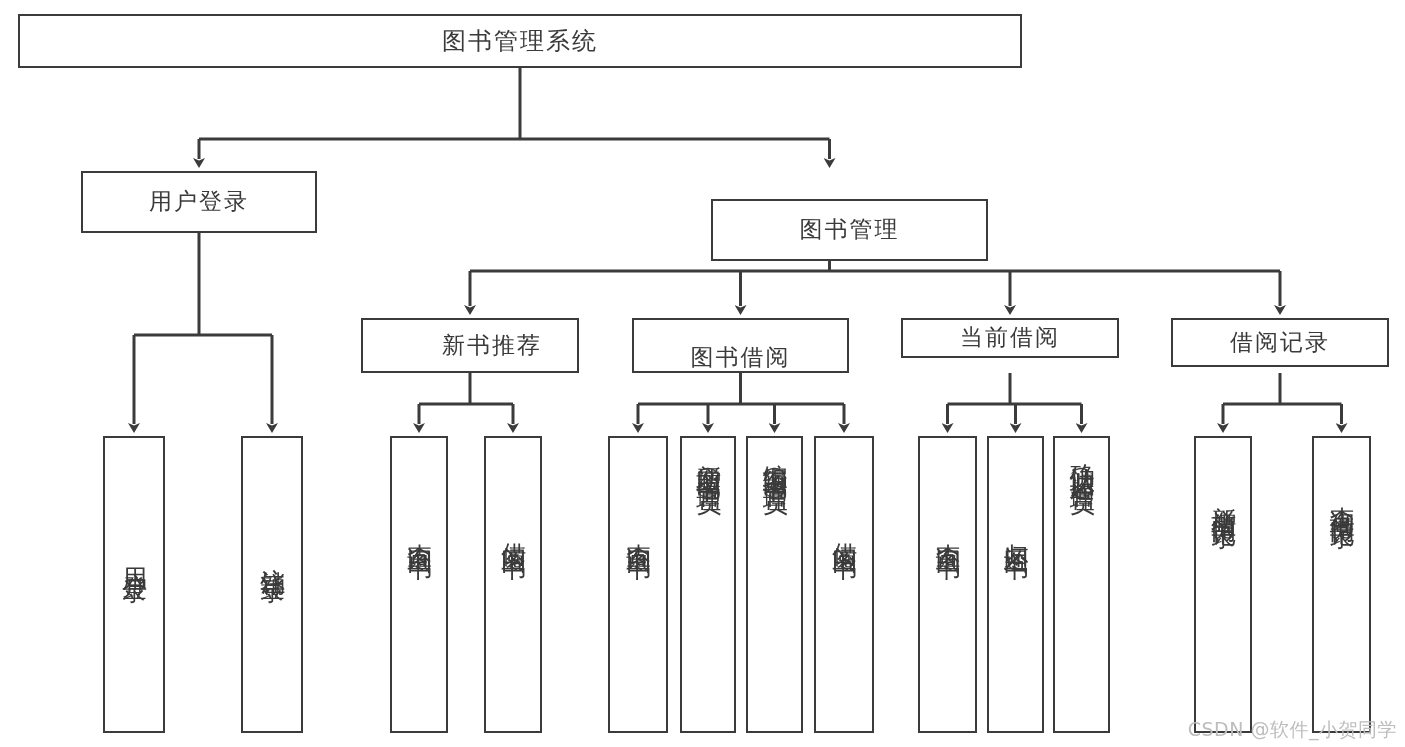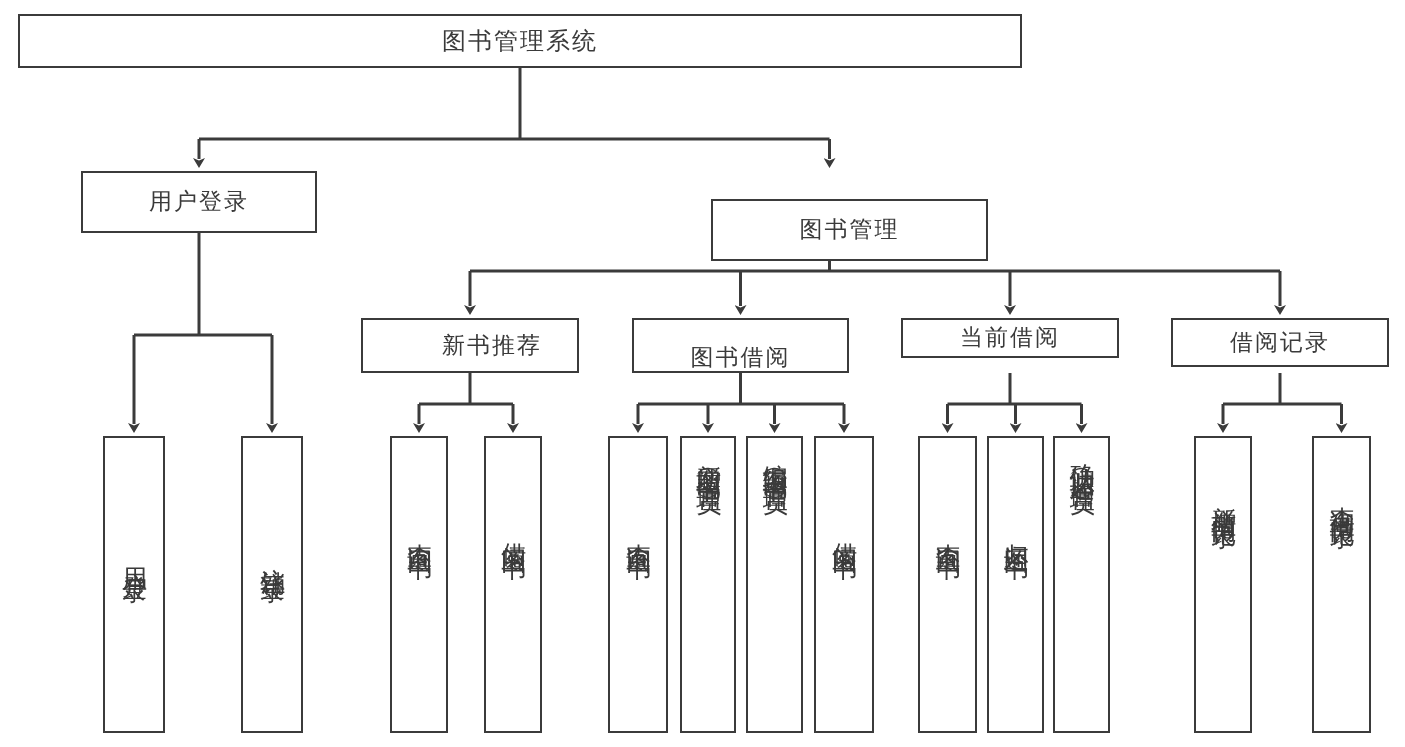--- a/index.html
+++ b/index.html
@@ -174,13 +174,14 @@
         <span class="label" style="margin-top: 6px;">确认归还（管理员）</span>
       </div>
       <div class="node vert" style="left: 1194px; top: 436px; width: 58px; height: 297px;">
         <span class="label" style="margin-top: 48px;">新增借阅记录</span>
       </div>
       <div class="node vert" style="left: 1312px; top: 436px; width: 59px; height: 297px;">
         <span class="label" style="margin-top: 48px;">查询借阅记录</span>
       </div>
     </div>
 
+  <div class="watermark">CSDN @软件_小贺同学</div>
 </div>
 
 </body></html>

